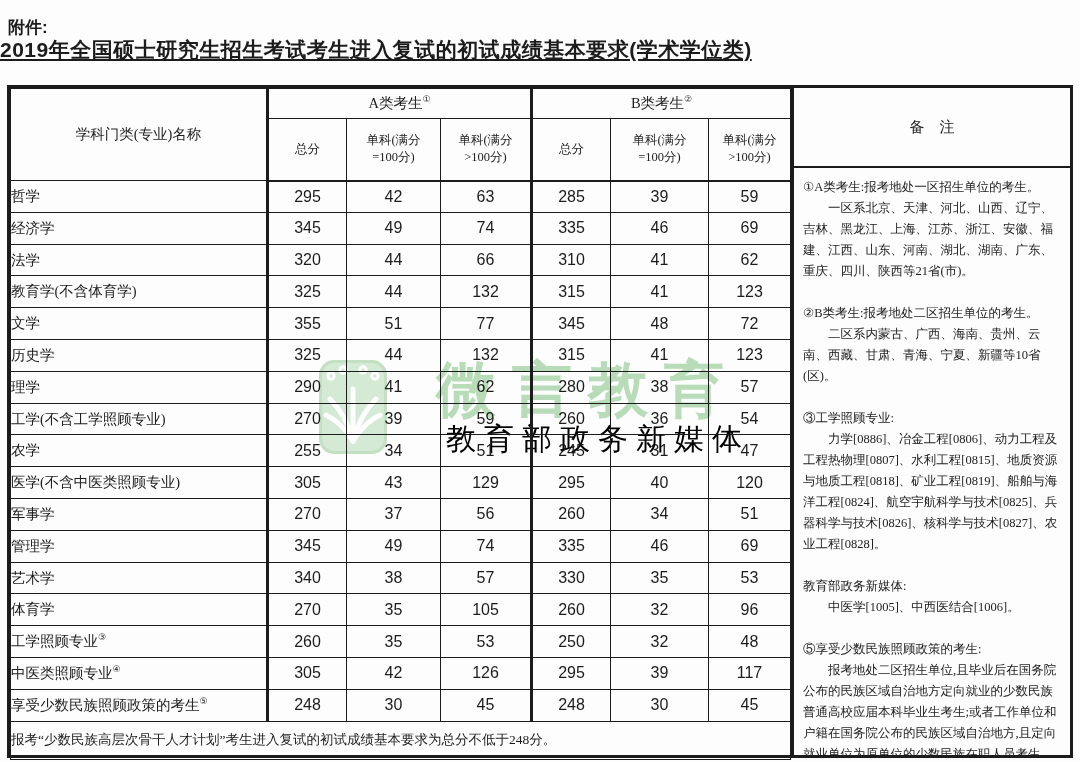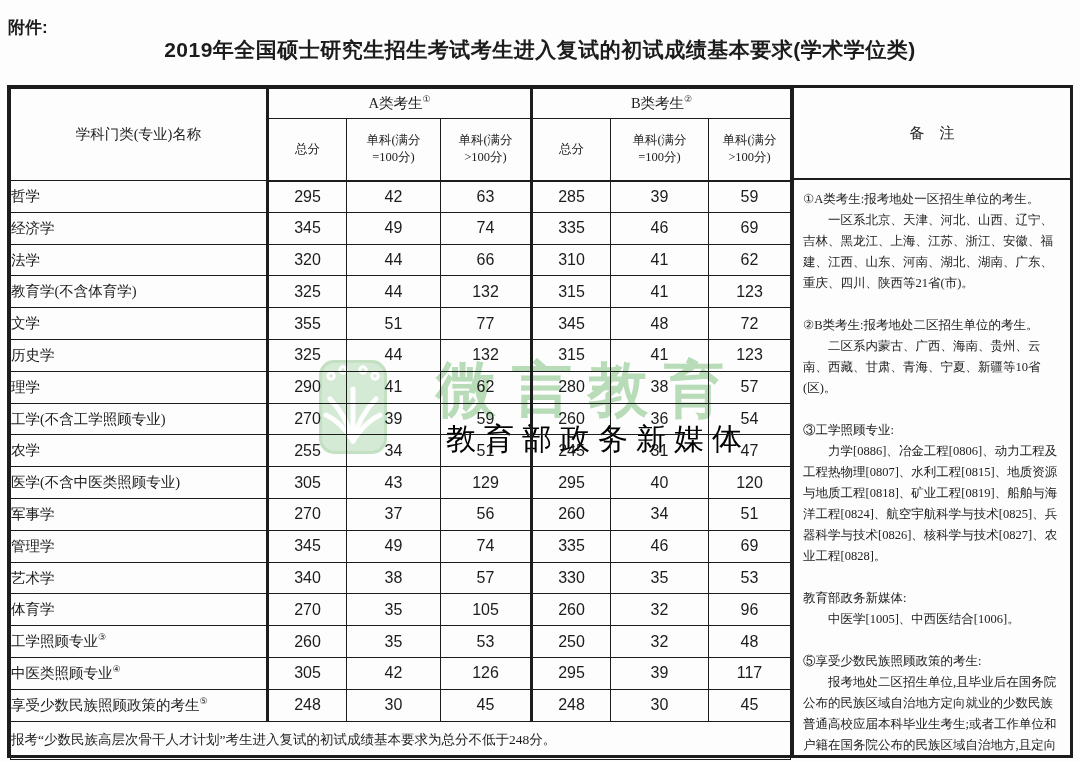--- a/index.html
+++ b/index.html
@@ -27,23 +27,22 @@
     color:#000000;white-space:nowrap;
   }
   
   .attachment{
     position:absolute;left:8px;top:8px;z-index:2;
     font-family:"Liberation Sans", sans-serif;
     font-size:17px;font-weight:700;margin-top:8px;
   }
   .doc-title{
     position:absolute;left:0;right:0;top:36px;z-index:2;
-    text-align:center;
     font-family:"Liberation Sans", sans-serif;
-    font-size:21px;font-weight:700;letter-spacing:.5px;
+    font-size:21px;font-weight:700;letter-spacing:.5px;text-decoration:underline;
   }
   
   .table-area{
     position:absolute;left:7px;top:85px;z-index:1;
     width:1066px;height:673px;
     border:3px solid #1c1c1c;
     box-sizing:border-box;
     display:flex;flex-direction:row;
     background:transparent;
   }
@@ -77,21 +76,21 @@
   td.foot{
     height:38px;font-size:13.5px;text-align:left;
     padding-left:7px;border-top:2px solid #1c1c1c;
   }
   
   .remarks-col{
     flex:1;display:flex;flex-direction:column;
     border-left:3px solid #1c1c1c;box-sizing:border-box;
   }
   .remarks-head{
-    height:92px;border-bottom:2px solid #1c1c1c;
+    height:80px;border-bottom:2px solid #1c1c1c;
     display:flex;align-items:center;justify-content:center;
     font-size:15px;white-space:pre;box-sizing:border-box;
   }
   .remarks-body{
     flex:1;padding:9px 8px 6px 9px;
     font-size:12.5px;line-height:21px;
     overflow:hidden;
   }
   .note{margin:0 0 21px 0;}
   .note p{margin:0;}

